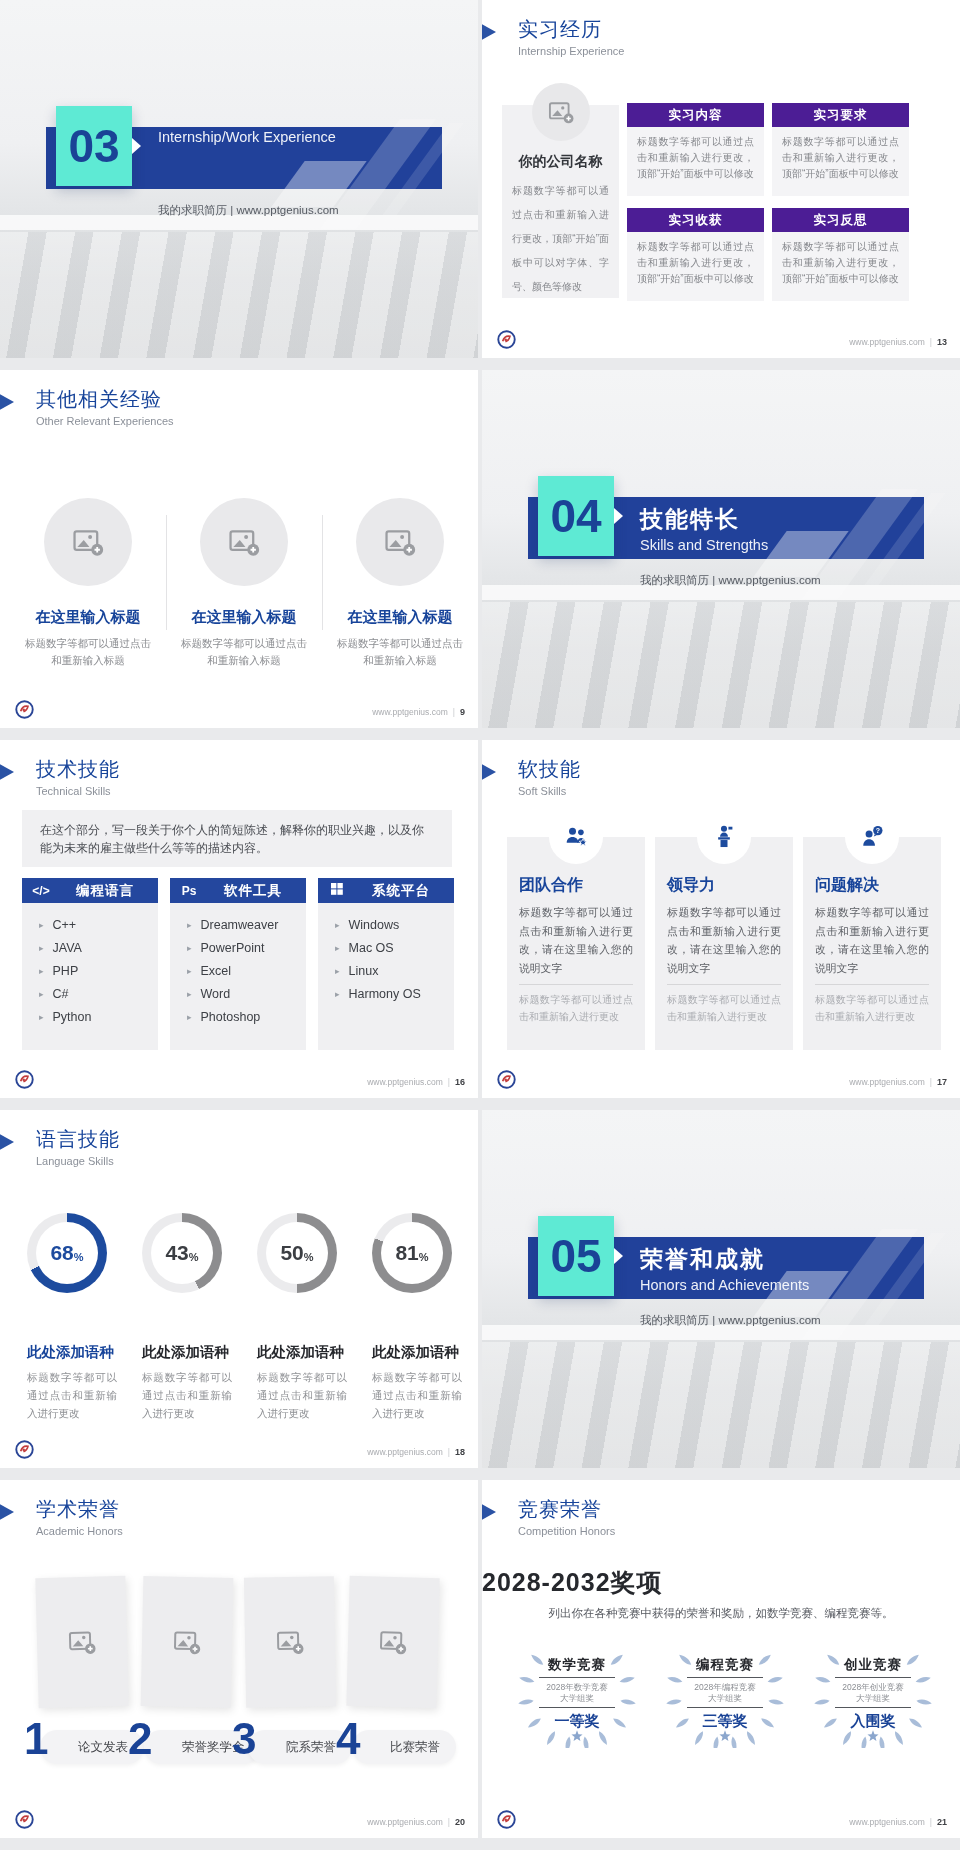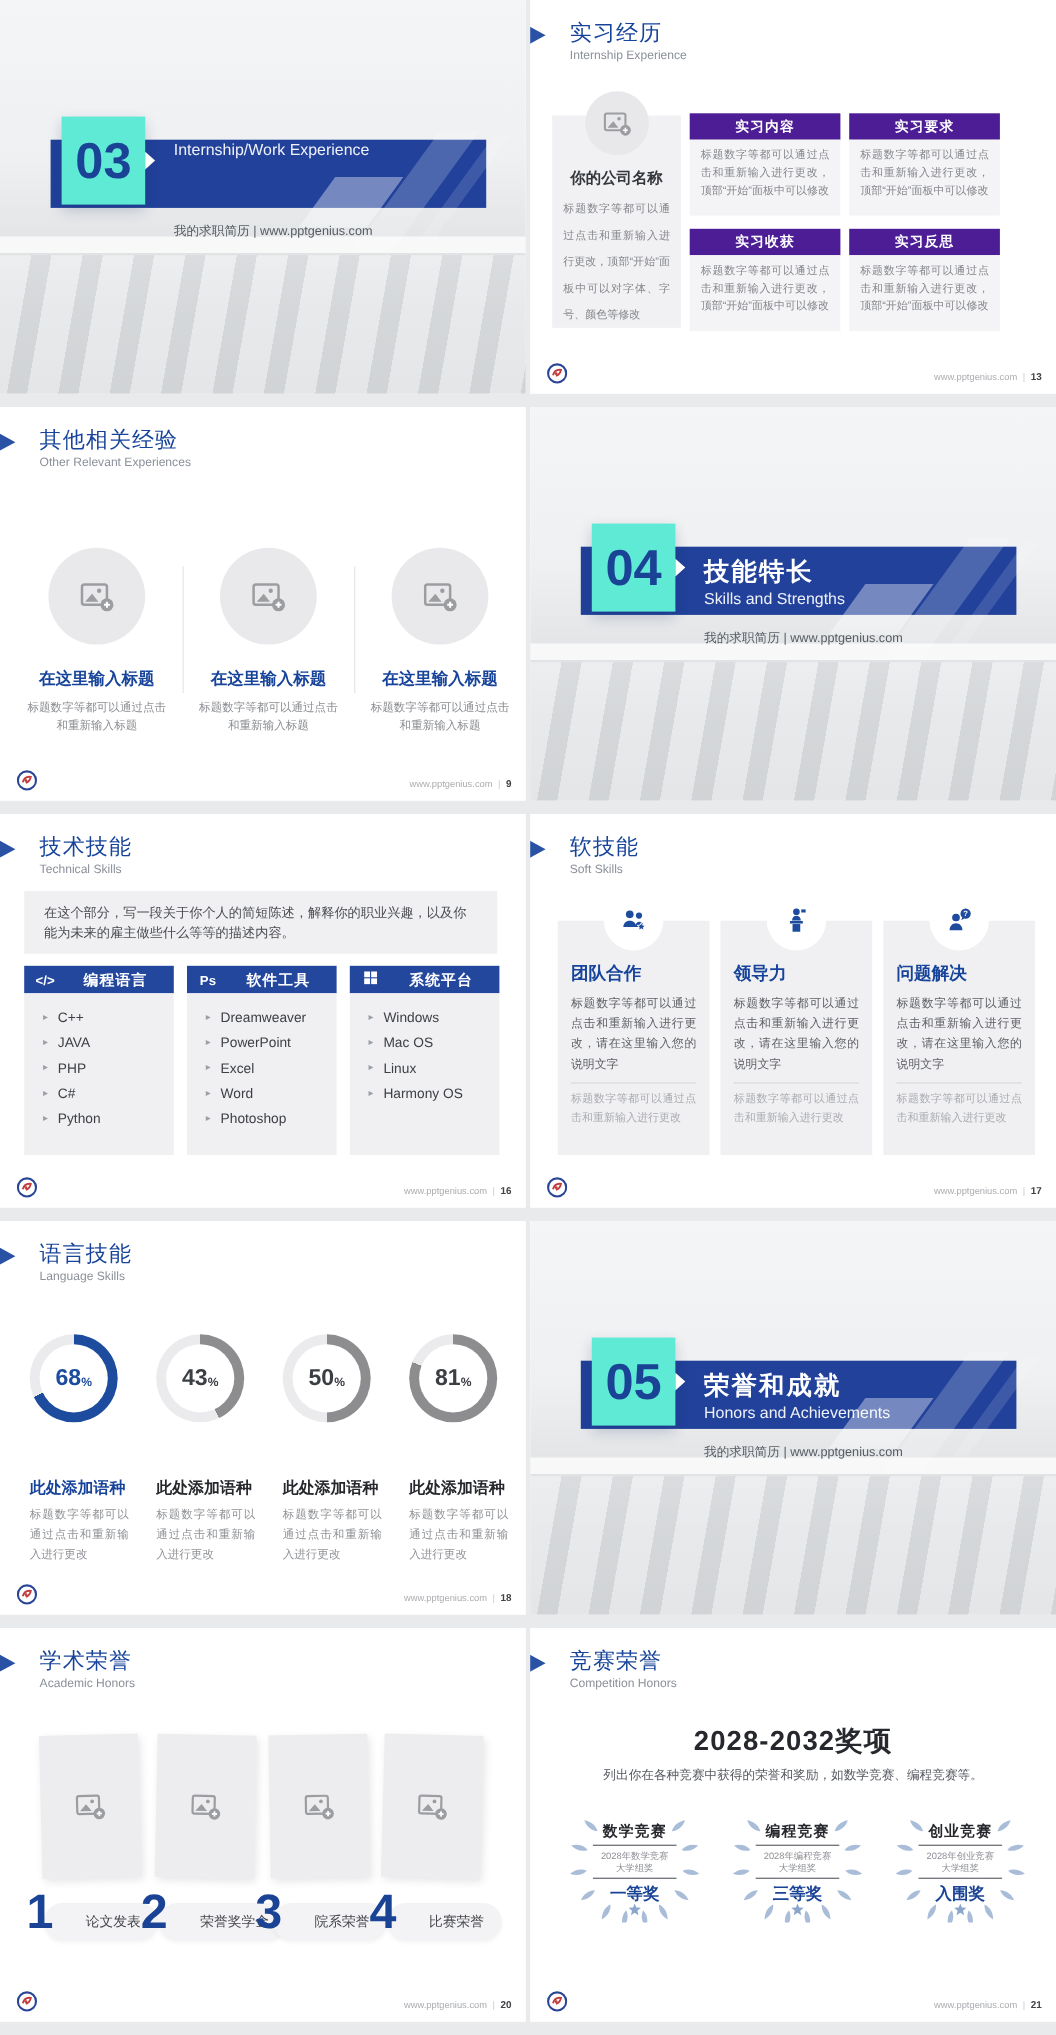--- a/index.html
+++ b/index.html
@@ -91,21 +91,21 @@
   
   .s20-f{position:absolute;top:97px;width:90px;height:130px;background:#ededef;box-shadow:2px 3px 8px rgba(0,0,0,.10);display:flex;align-items:center;justify-content:center}
   .f1{left:37px;transform:rotate(-1.5deg)}.f2{left:142px;transform:rotate(1.2deg)}
   .f3{left:245px;transform:rotate(-1deg)}.f4{left:348px;transform:rotate(1.5deg)}
   .s20-p{position:absolute;top:250px;height:34px}
   .p1{left:40px}.p2{left:144px}.p3{left:248px}.p4{left:352px}
   .s20-bg{background:#f3f3f5;border-radius:17px;height:34px;display:flex;align-items:center;padding:0 16px 0 38px;font-size:12.5px;color:#45474c;box-shadow:0 2px 4px rgba(0,0,0,.05)}
   .s20-n{position:absolute;left:-16px;top:-13px;font-size:44px;font-weight:800;color:#1a4396;line-height:1}
 
   
-  .s21-h{position:absolute;top:86px;left:0;width:478px;text-align:center;font-size:25px;font-weight:800;color:#26282d;letter-spacing:1px}
+  .s21-h{position:absolute;top:86px;left:0;width:478px;text-align:left;font-size:25px;font-weight:800;color:#26282d;letter-spacing:1px}
   .s21-s{position:absolute;top:126px;left:0;width:478px;text-align:center;font-size:11.5px;color:#55585f}
   .wr{position:absolute;top:170px;width:130px;height:98px}
   .w1{left:30px}.w2{left:178px}.w3{left:326px}
   .wr .branch{position:absolute;top:0;left:0;width:130px;height:98px}
   .wr-t{position:absolute;top:6px;left:0;width:100%;text-align:center;font-size:13.5px;font-weight:bold;color:#26282d;letter-spacing:1px}
   .wr-hr1{position:absolute;top:27px;left:27px;width:76px;border-top:1px solid #54575c}
   .wr-l1{position:absolute;top:32px;left:0;width:100%;text-align:center;font-size:8.5px;color:#8b8e93}
   .wr-l2{position:absolute;top:43px;left:0;width:100%;text-align:center;font-size:8.5px;color:#8b8e93}
   .wr-hr2{position:absolute;top:57px;left:27px;width:76px;border-top:1px solid #54575c}
   .wr-a{position:absolute;top:62px;left:0;width:100%;text-align:center;font-size:15px;font-weight:800;color:#1a4396}

